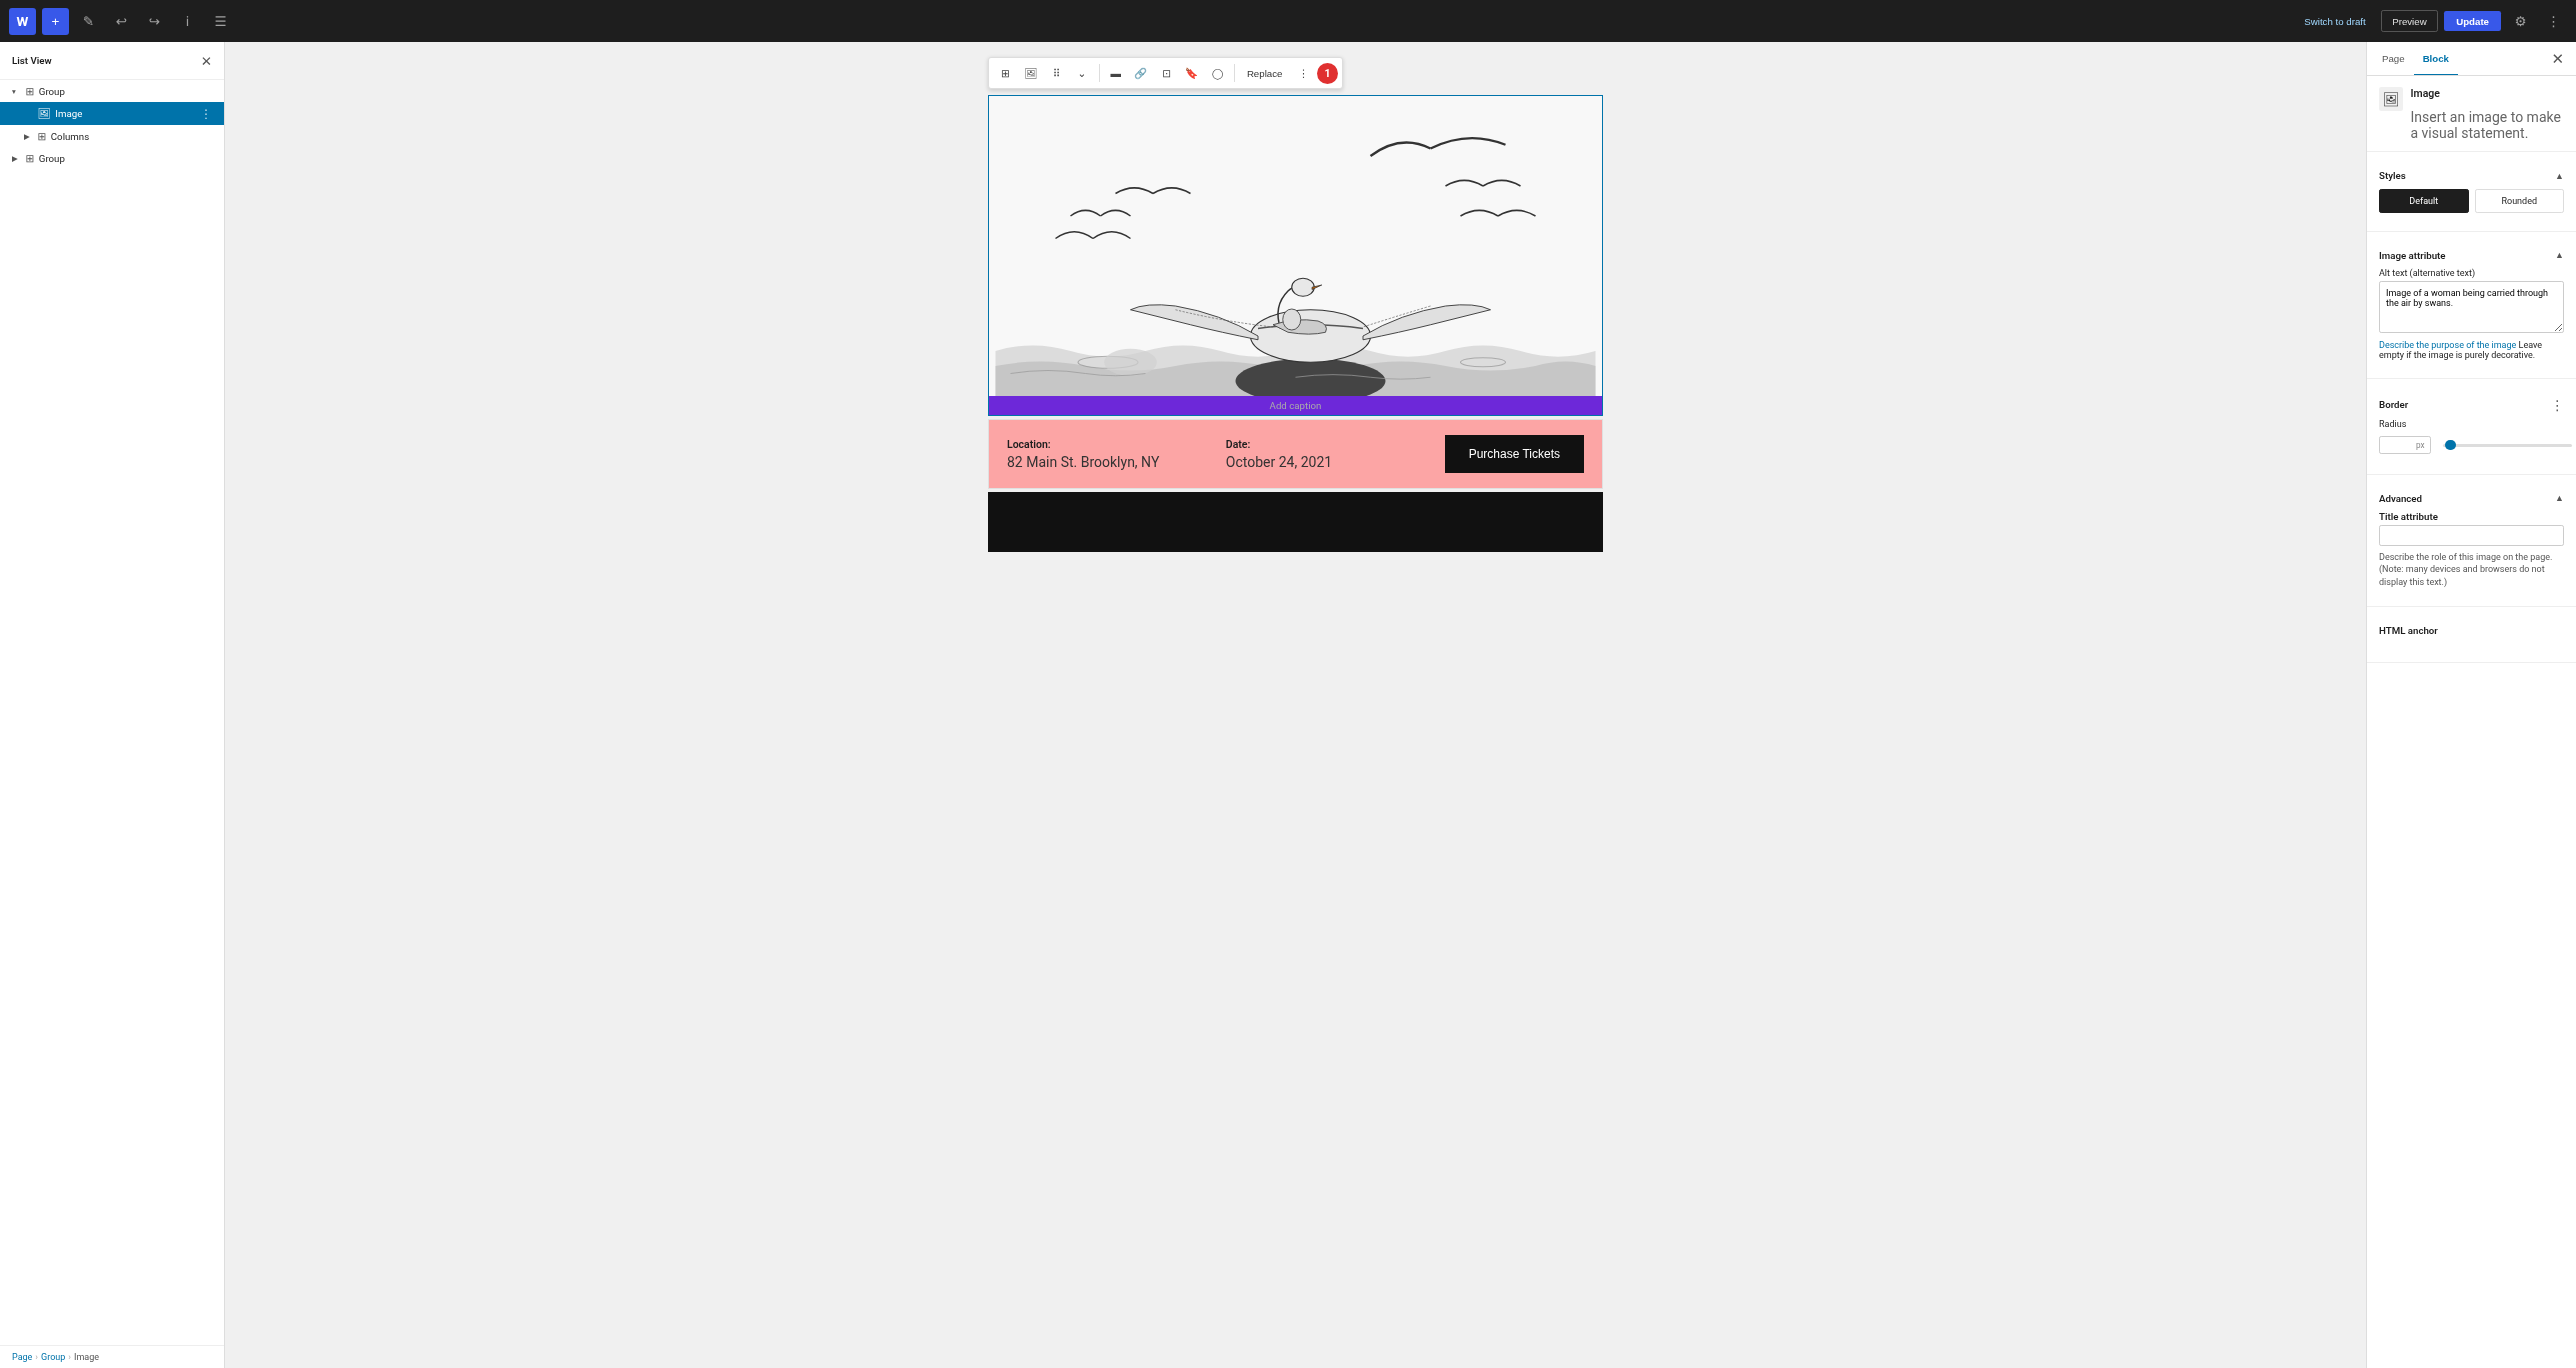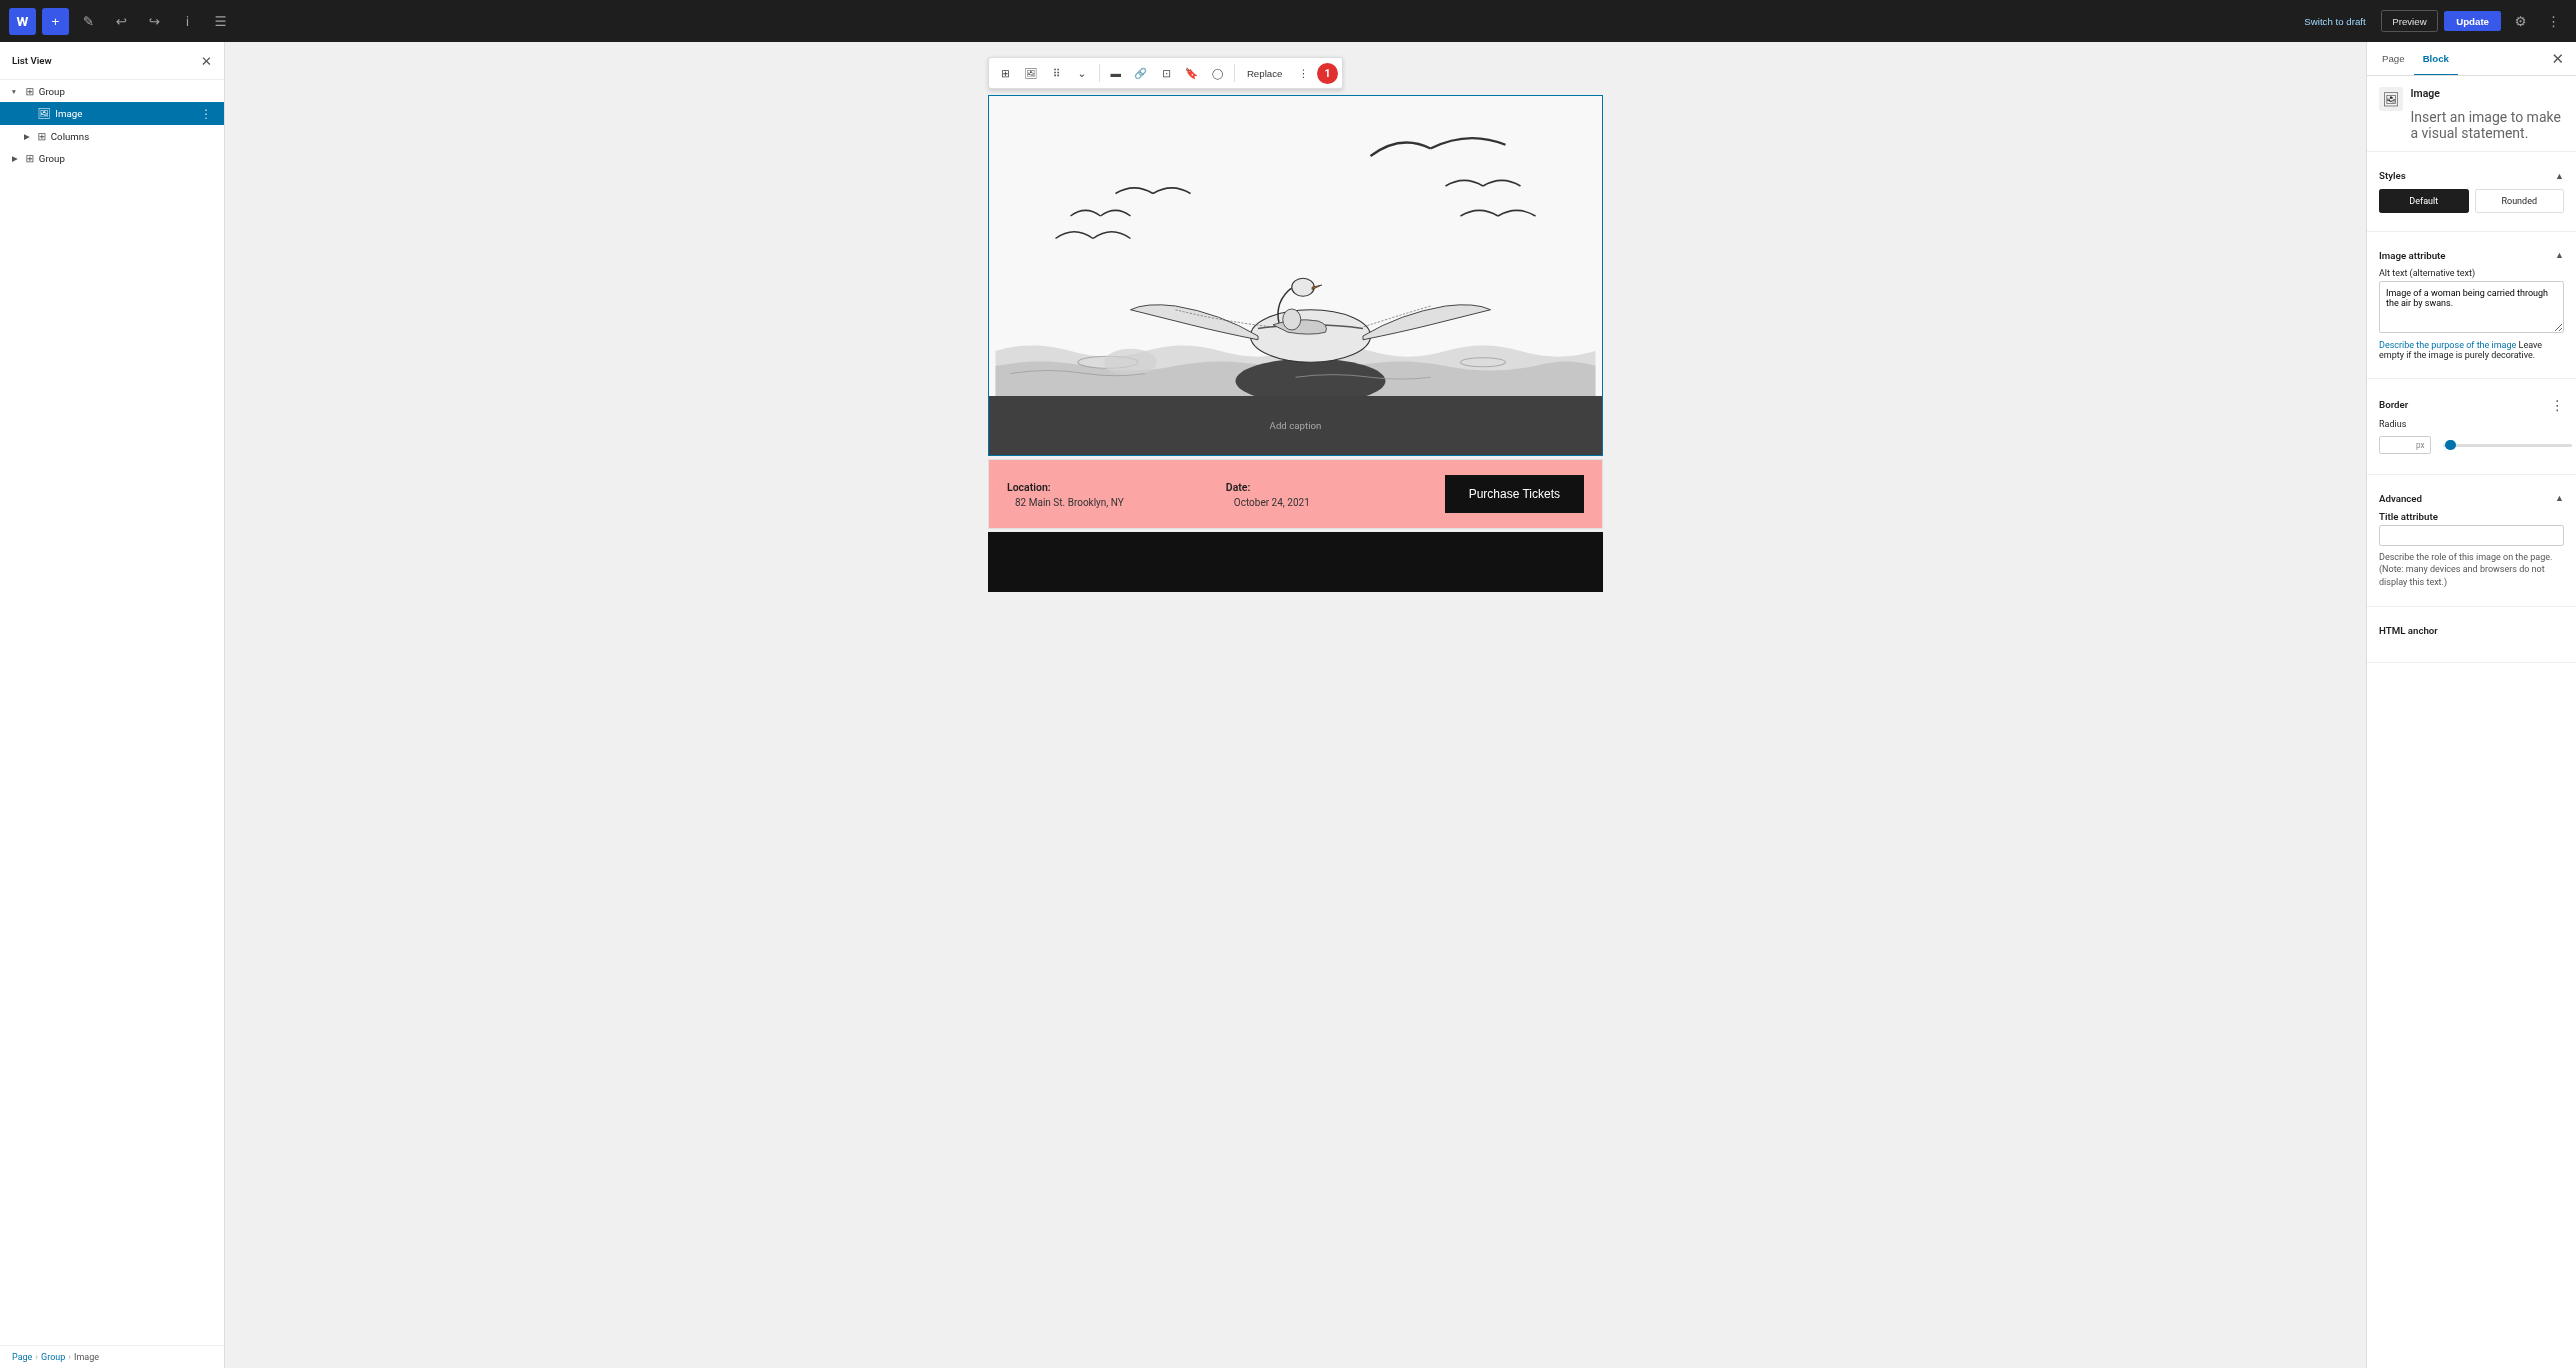--- a/index.html
+++ b/index.html
@@ -114,31 +114,31 @@
     
     .image-block {
       border: 1.5px solid #0073aa; background: white; position: relative;
     }
     .image-placeholder {
       width: 100%; height: 300px; background: #f5f5f5; position: relative; overflow: hidden;
       display: flex; align-items: center; justify-content: center;
     }
     
     .image-caption {
-      text-align: center; padding: 24px; color: #aaa; font-size: 9.7px; background: #404040;
+      text-align: center; padding: 4px; color: #aaa; font-size: 9.7px; background: #6d28d9;
     }
 
     
     .content-row {
       display: flex; align-items: center; padding: 15px 0; gap: 8px; background: #fca5a5;
       border: 0.7px solid #e0e0e0; padding: 15px 18px; margin-top: 3px;
     }
     .content-col { flex: 1; }
     .content-label { font-weight: 600; font-size: 10.5px; margin-bottom: 3px; }
-    .content-value { font-size: 10px; color: #333; margin-left: 8px; }
+    .content-value { font-size: 14px; color: #333; }
     .purchase-btn {
       background: #111; color: white; border: none; padding: 12px 24px;
       font-size: 12px; cursor: pointer; white-space: nowrap; font-weight: 500;
     }
     .black-bar {
       width: 100%; height: 60px; background: #111; margin-top: 3px;
     }
 
     
     #right-panel {

